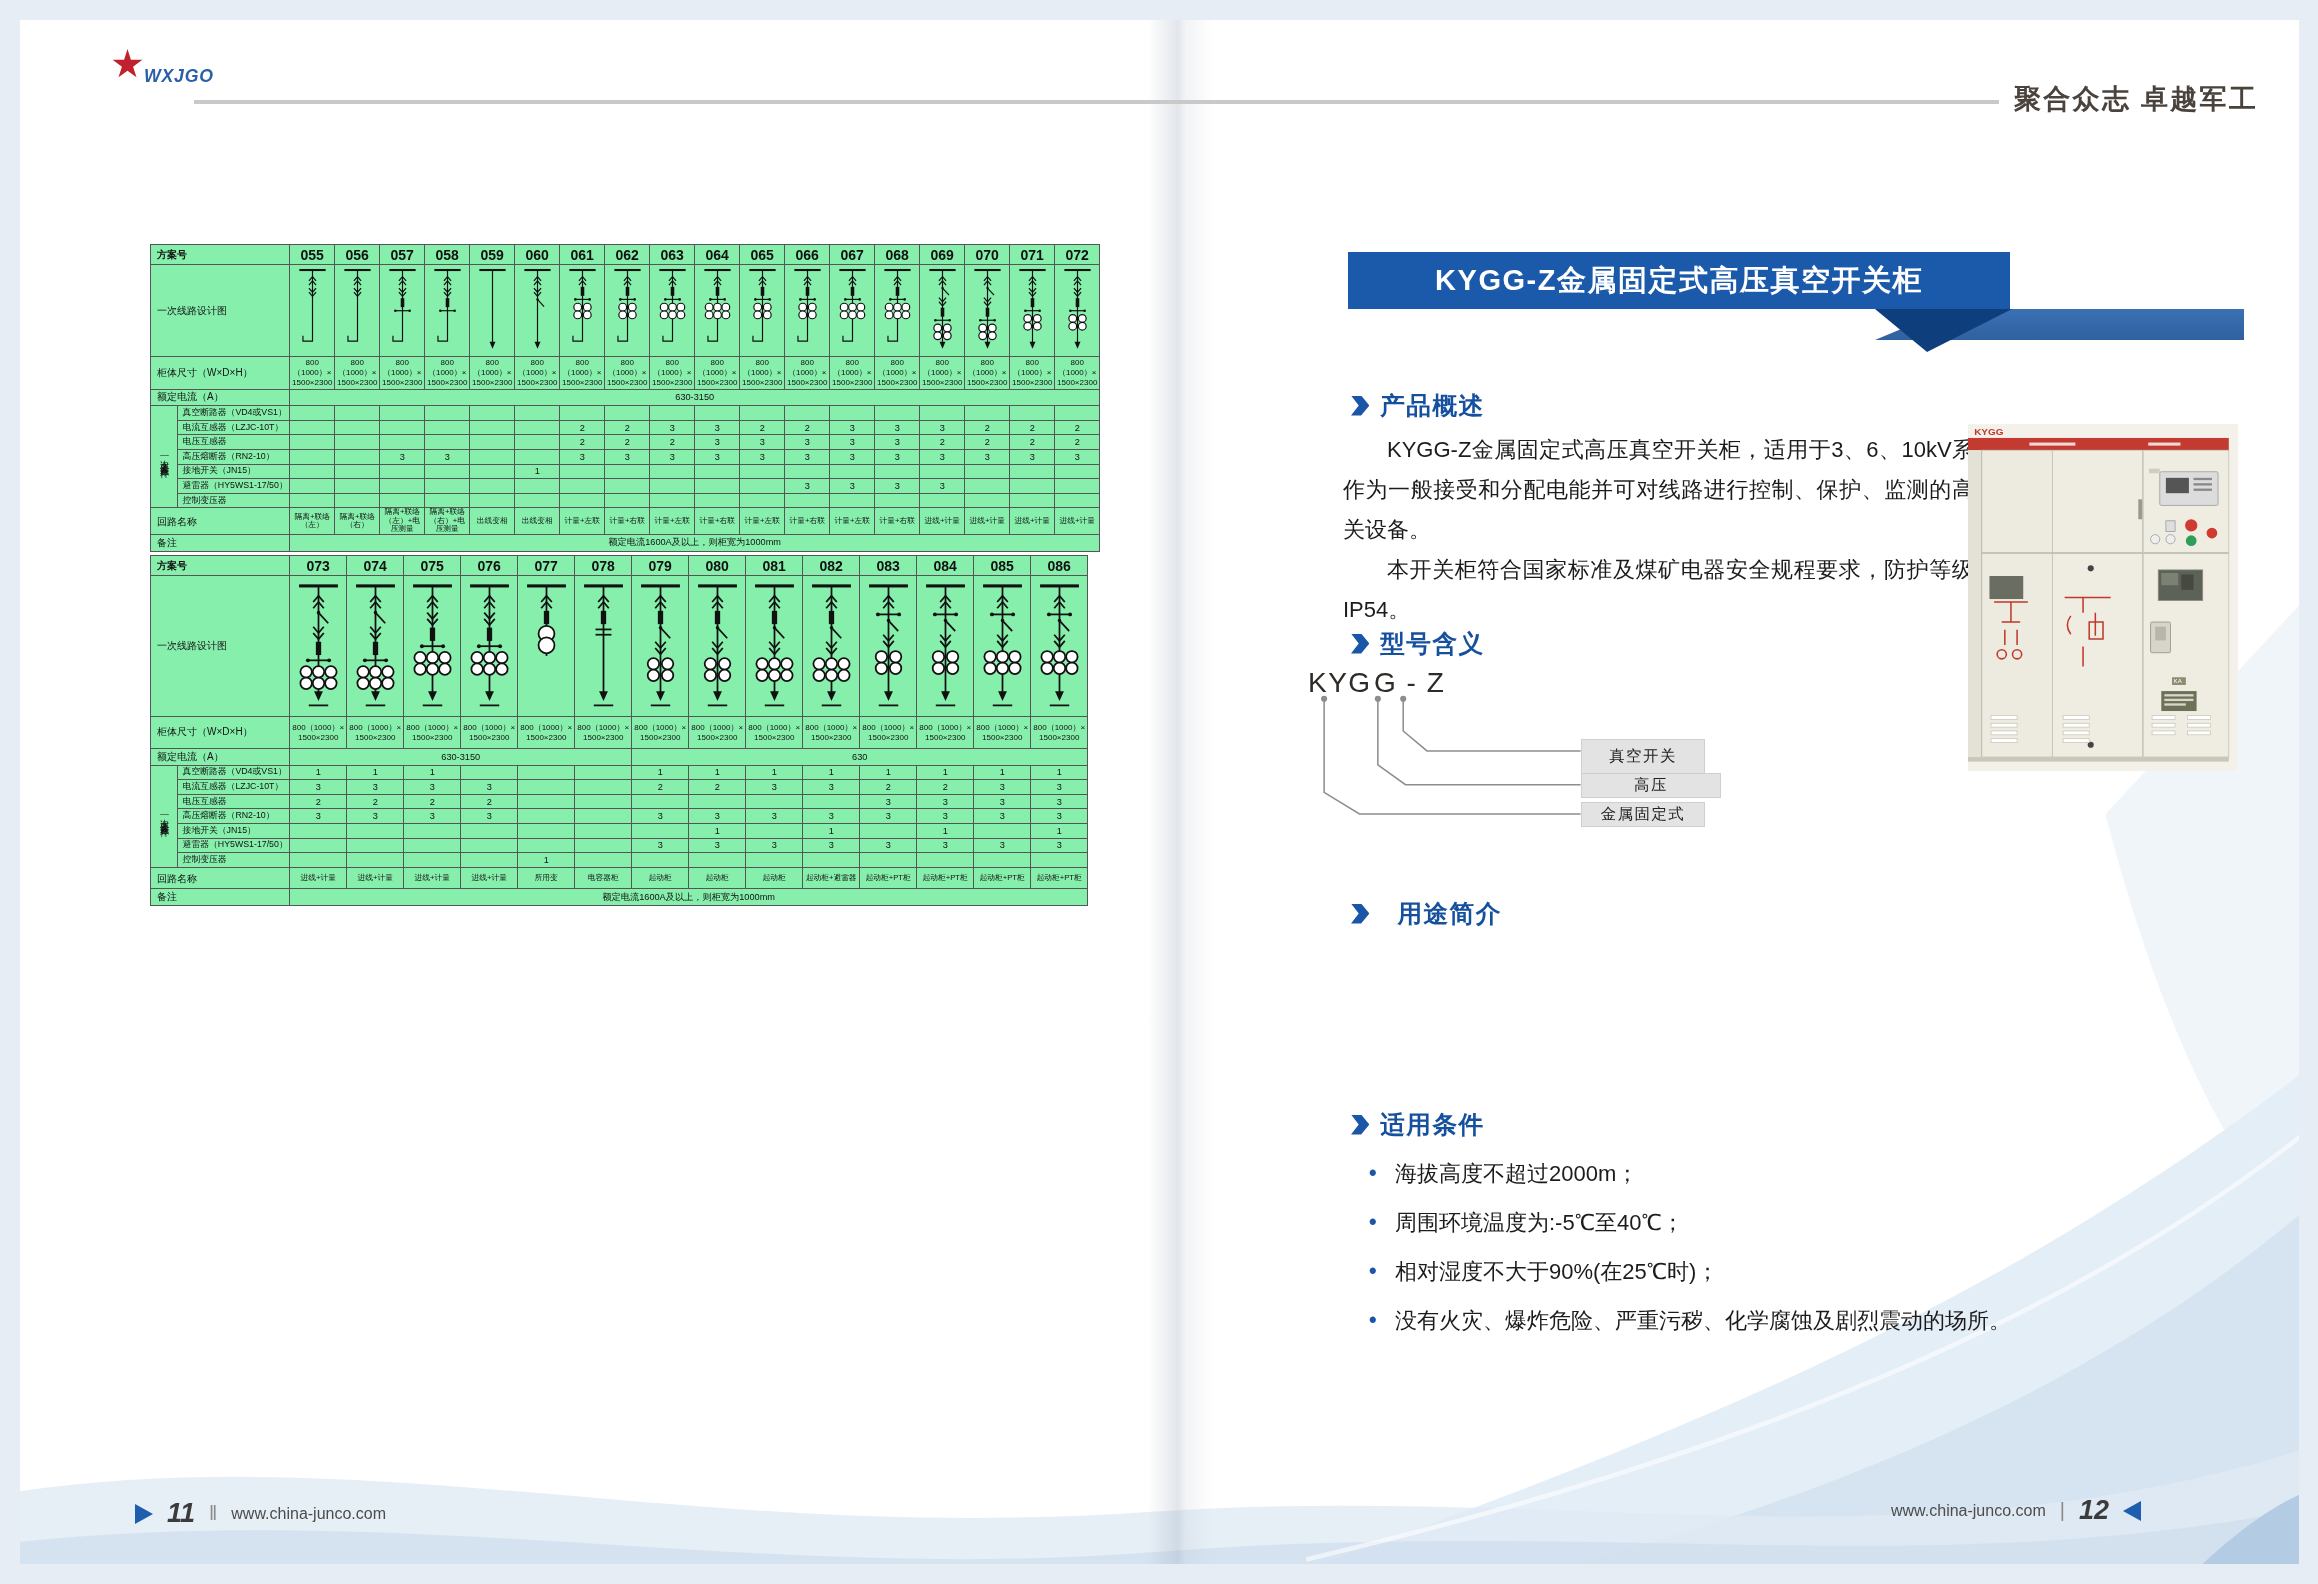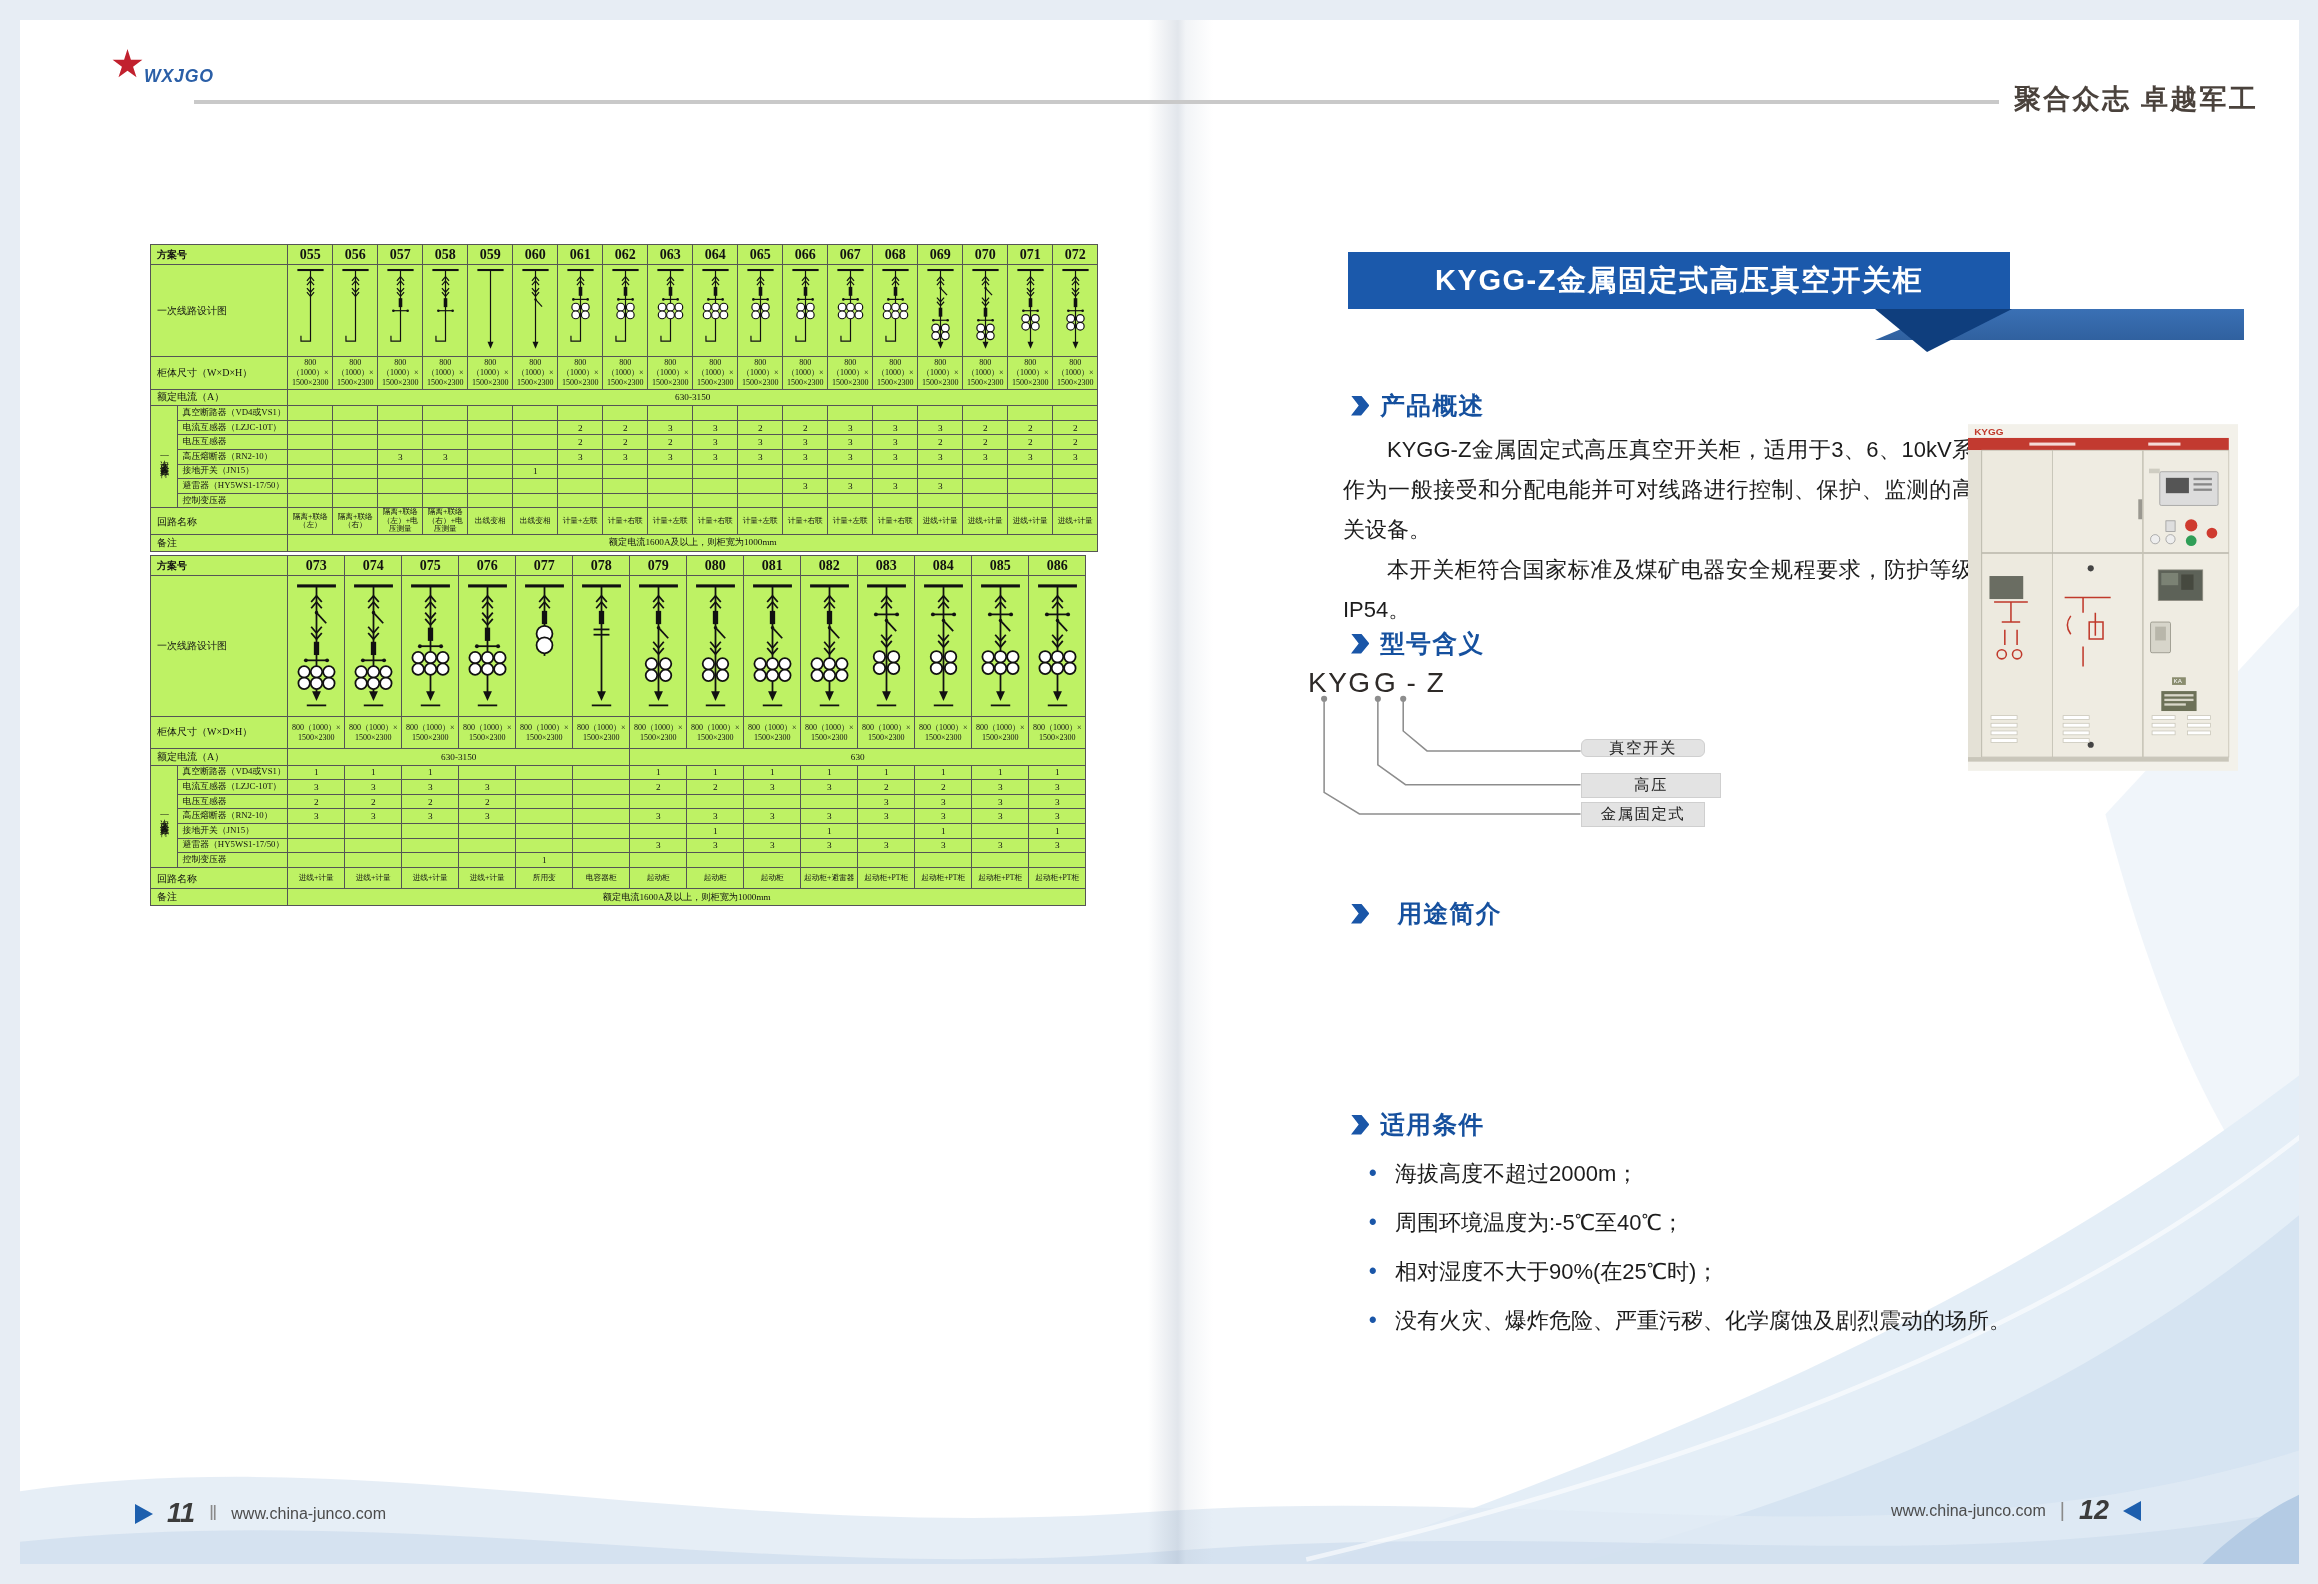--- a/index.html
+++ b/index.html
@@ -13,21 +13,21 @@
   .abs { position:absolute; }
 
   
   .logo-star { width:31px; height:31px; background:#c1212e;
      clip-path:polygon(50% 0%,61% 35%,98% 35%,68% 57%,79% 91%,50% 70%,21% 91%,32% 57%,2% 35%,39% 35%); }
   .logo-text { font-size:17.7px; font-weight:bold; font-style:italic; color:#2b5fa7; letter-spacing:0.8px; }
   .head-rule { height:3.8px; background:#c9c9c9; }
   .slogan { font-size:27px; font-weight:bold; color:#4a423c; letter-spacing:2.3px; }
 
   
-  .spec-table { border-collapse:collapse; table-layout:fixed; background:#bef264;font-family:Liberation Serif, serif; }
+  .spec-table { border-collapse:collapse; table-layout:fixed; background:#86efac; }
   .spec-table td { border:0.8px solid #555; font-size:9.2px; color:#111; text-align:center; vertical-align:middle; padding:0.8px 1.5px; overflow:hidden; }
   .spec-table { border:1.5px solid #1a1a1a; }
   .spec-table td.lab { text-align:left; padding-left:6.1px; font-size:10px; }
   .spec-table td.lab2 { text-align:left; padding-left:4.6px; font-size:8.8px; white-space:nowrap; }
   .spec-table td.grp { writing-mode:vertical-rl; text-orientation:upright; font-size:9.2px; letter-spacing:1.5px; padding:1.5px 0; }
   .r-scheme td { height:20px; font-weight:600; font-size:14px; }
   .r-size td { font-size:8px; line-height:1.25; }
   .t1 .r-diag td { height:92px; } .t2 .r-diag td { height:141px; }
   .t1 .r-size td { height:29px; } .t2 .r-size td { height:32px; }
   .r-cur td { height:15.4px; } .r-equip td { height:14px; }
@@ -1214,21 +1214,21 @@
     <svg class="abs" style="left:1298px; top:691px; width:407px; height:146px;" viewBox="0 0 530 190">
       <g stroke="#8d8d8d" stroke-width="2" fill="none">
         <polyline points="137,12 137,52 168,78 368,78"></polyline>
         <polyline points="104,12 104,96 140,122 368,122"></polyline>
         <polyline points="34,12 34,132 80,160 368,160"></polyline>
       </g>
       <circle cx="34" cy="10" r="4" fill="#8d8d8d"></circle>
         <circle cx="104" cy="10" r="4" fill="#8d8d8d"></circle>
         <circle cx="137" cy="10" r="4" fill="#8d8d8d"></circle>
     </svg>
-    <div class="abs model-box" style="left:1581px; top:739px; width:124px; height:18px;border-radius:6px;">真空开关</div>
+    <div class="abs model-box" style="left:1581px; top:739px; width:124px; height:35px;">真空开关</div>
     <div class="abs model-box" style="left:1581px; top:773px; width:140px; height:24.6px;">高压</div>
     <div class="abs model-box" style="left:1581px; top:802px; width:124px; height:24.6px;">金属固定式</div>
 
     <div class="abs sec-head" style="left:1351px; top:897px;gap:28px;">
       <div class="sec-ic"></div>
       <span>用途简介</span>
     </div>
 
     <div class="abs sec-head" style="left:1351px; top:1108px;">
       <div class="sec-ic"></div>

